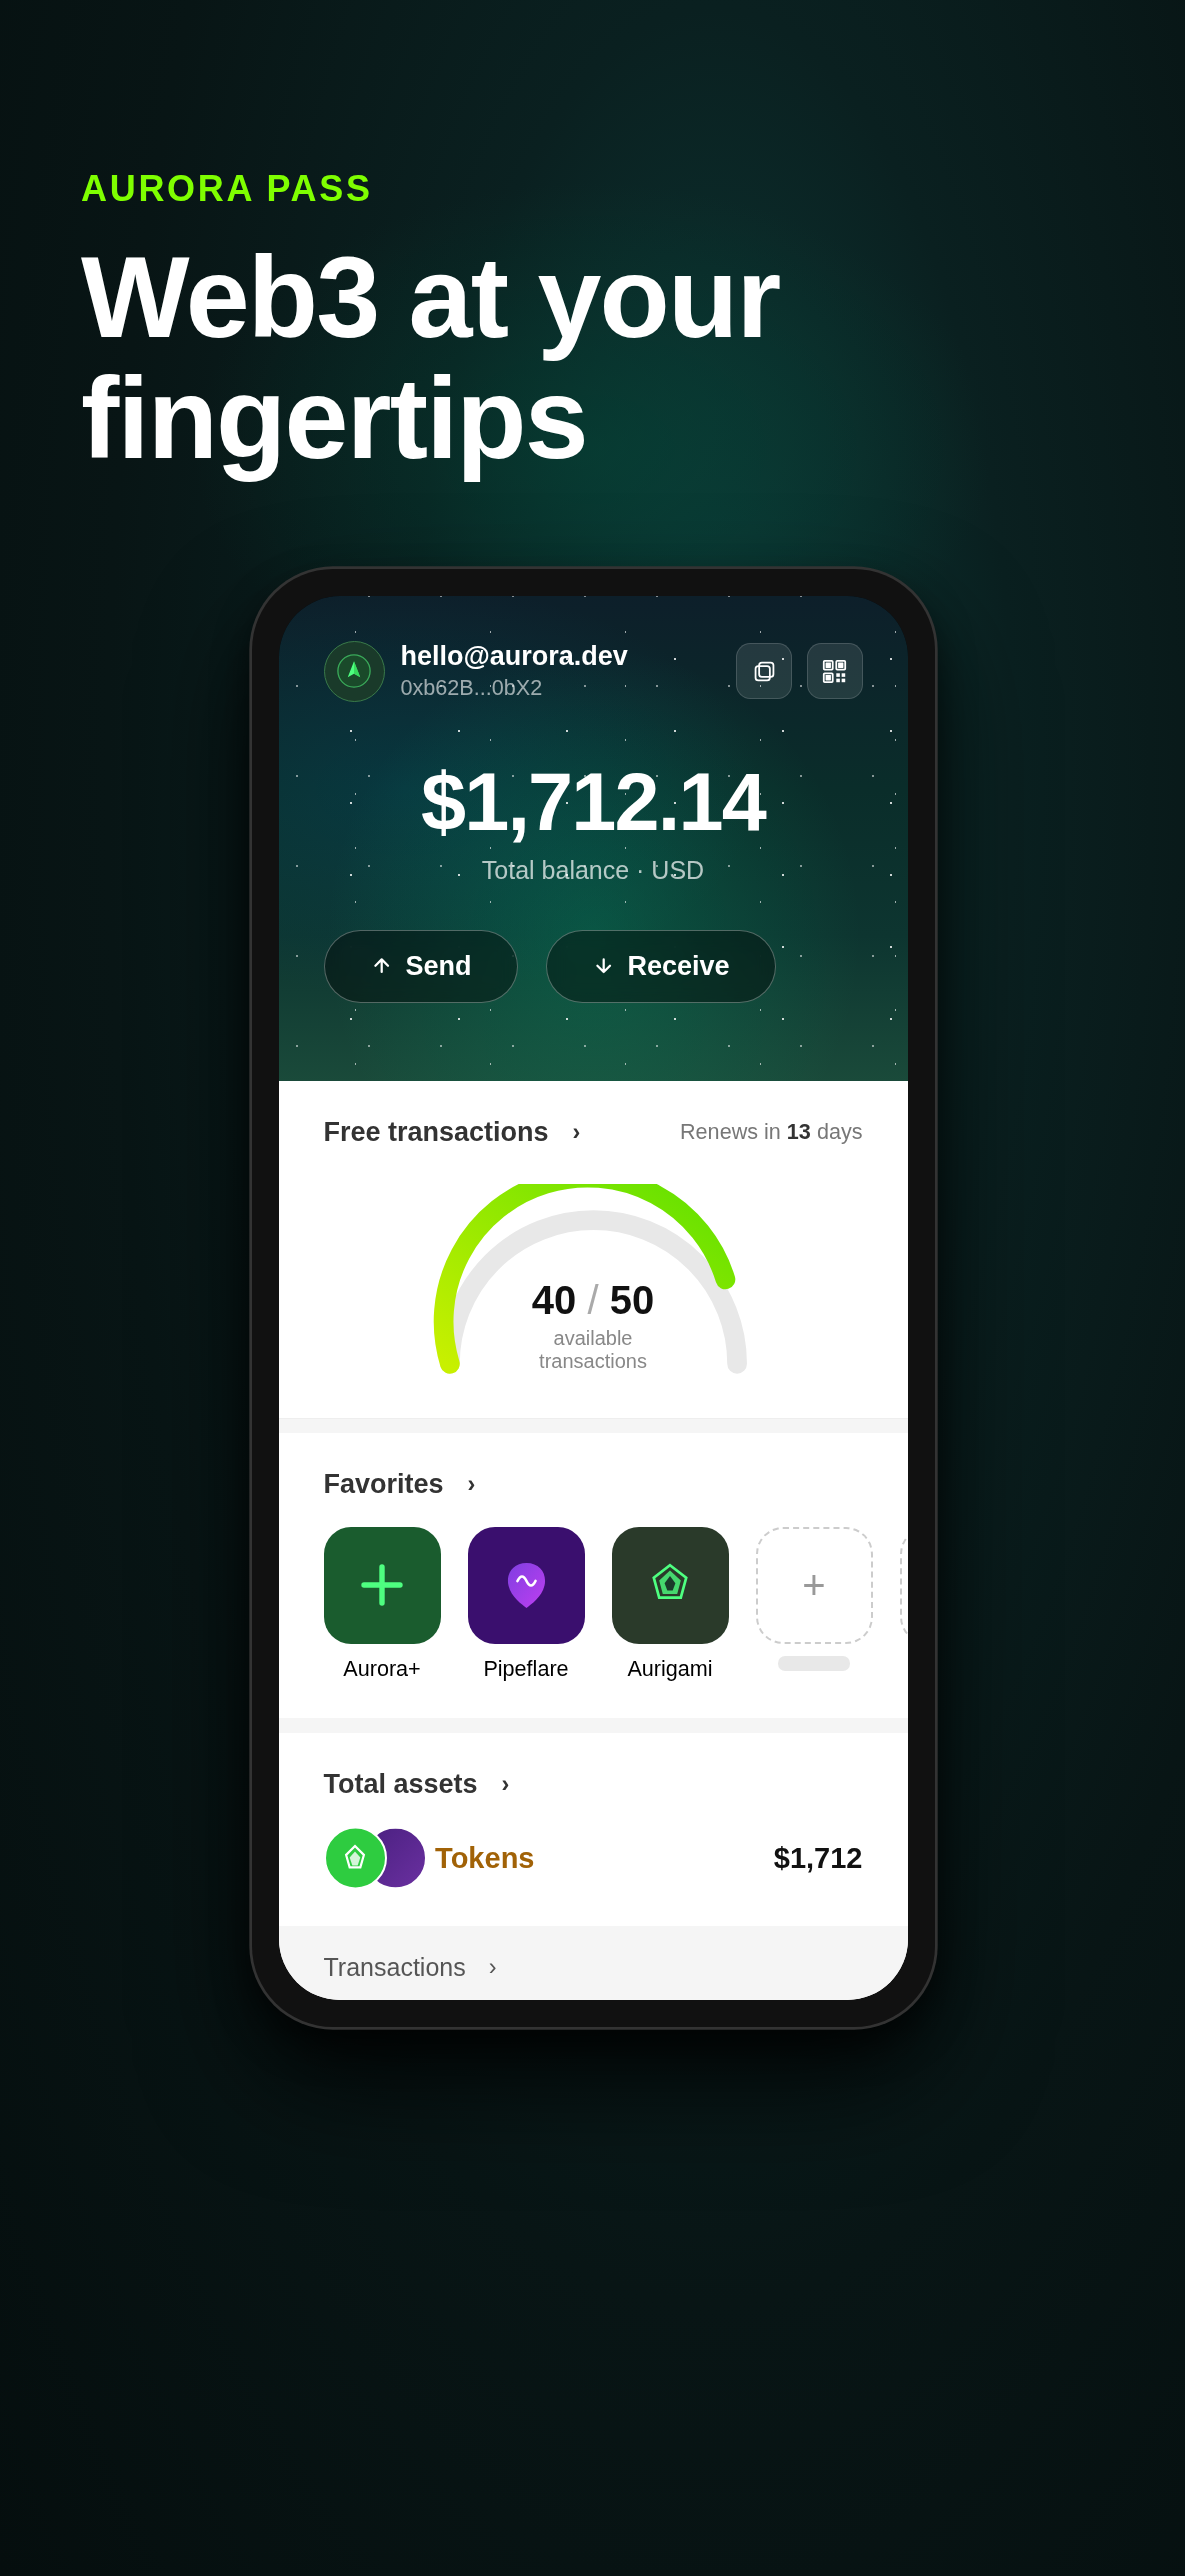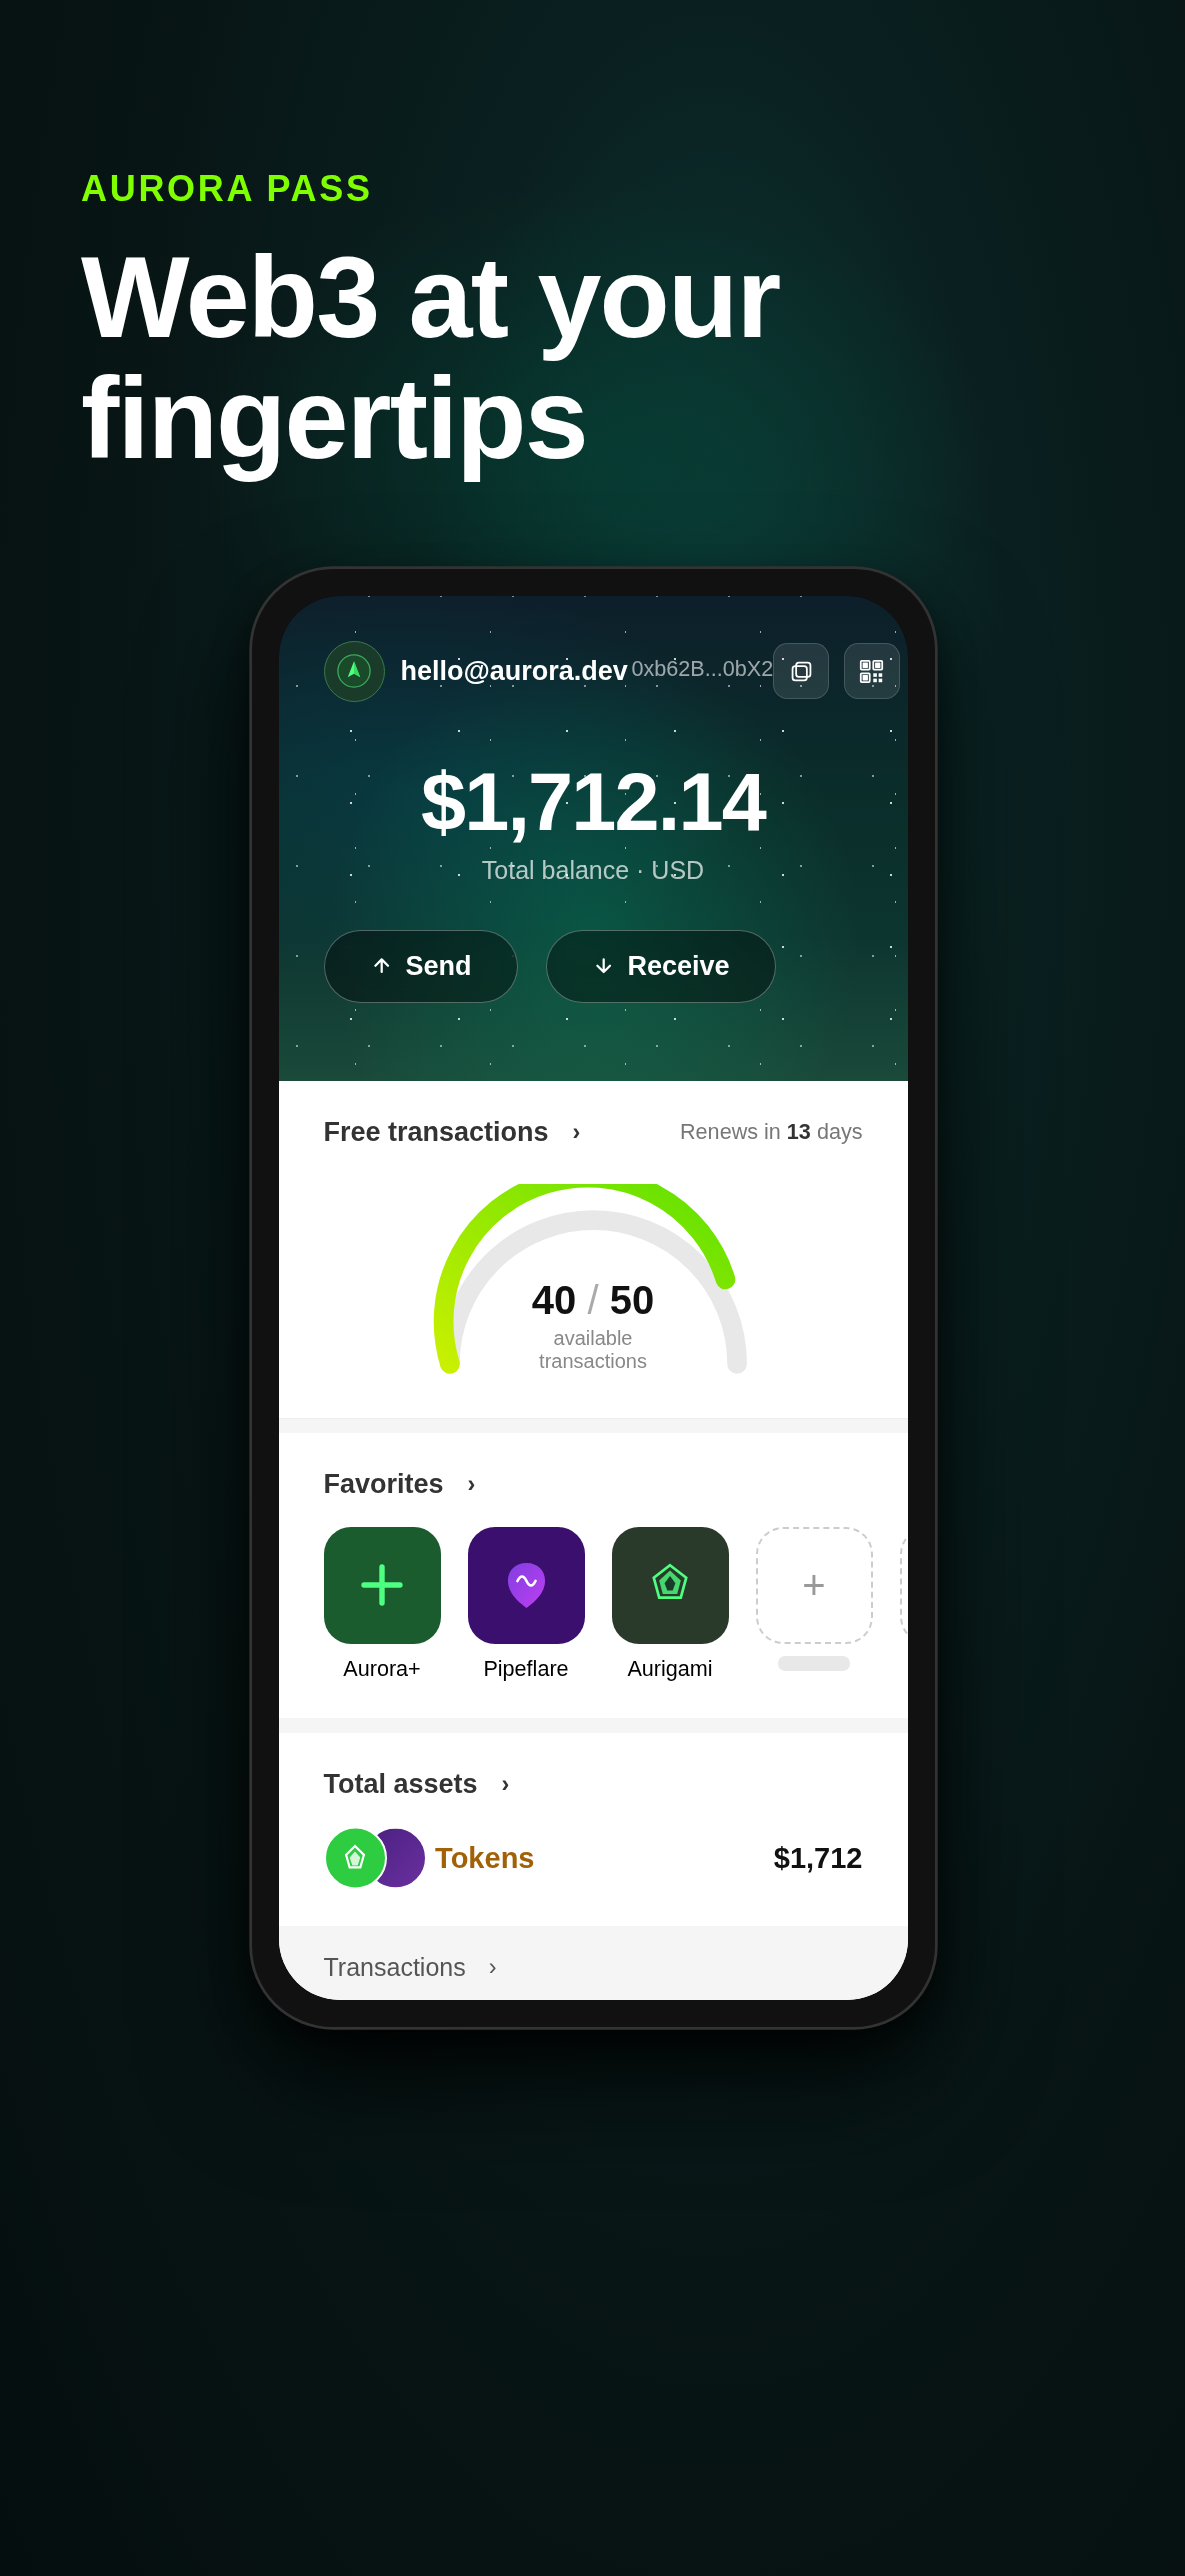--- a/index.html
+++ b/index.html
@@ -146,21 +146,21 @@
       flex-shrink: 0;
     }
 
     .wallet-avatar svg {
       width: 34px;
       height: 34px;
     }
 
     .wallet-identity-text {
       display: flex;
-      flex-direction: row;
+      flex-direction: column;
       gap: 3.6px;
     }
 
     .wallet-email {
       color: #ffffff;
       font-size: 27px;
       font-weight: 600;
     }
 
     .wallet-address {

